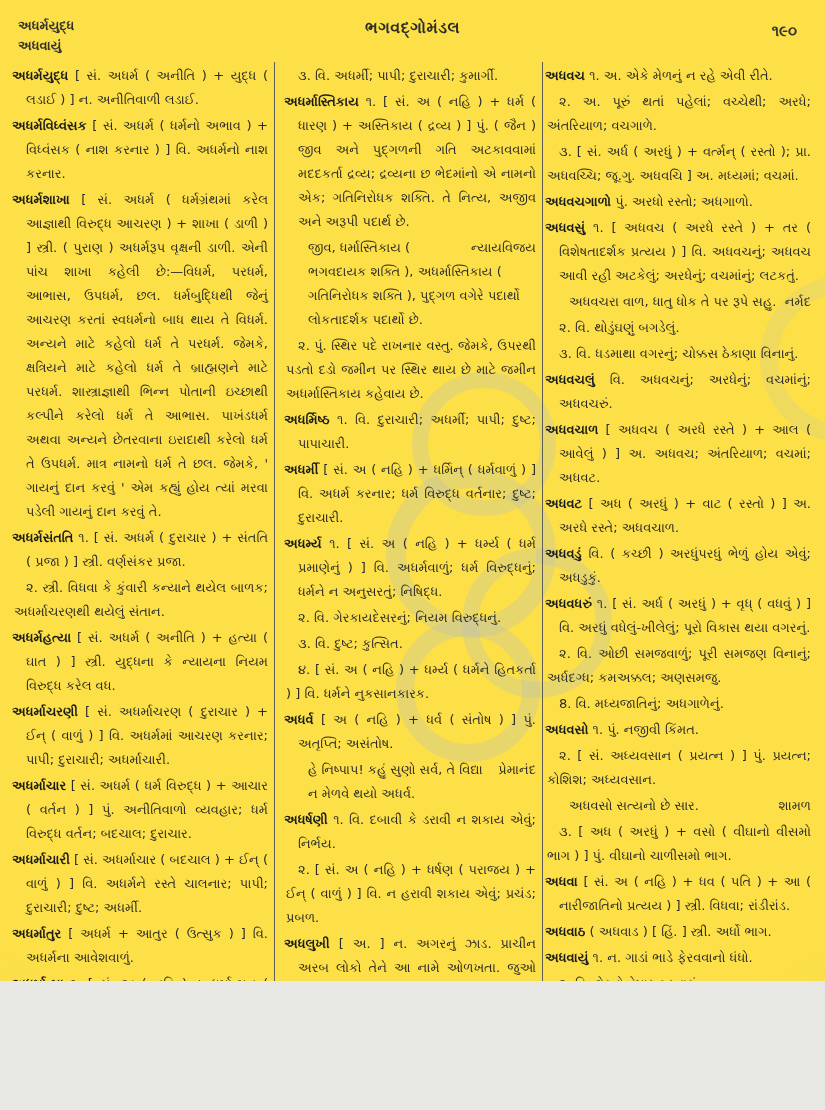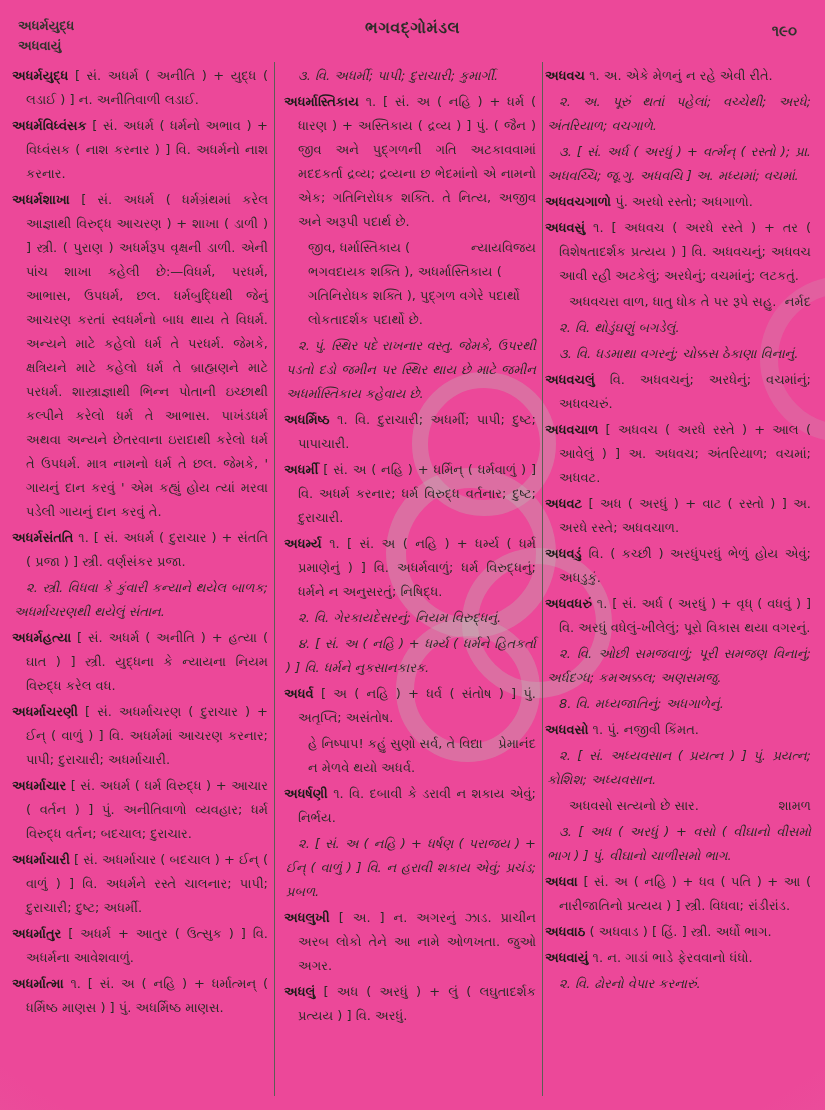--- a/index.html
+++ b/index.html
@@ -3,22 +3,22 @@
 <meta charset="utf-8">
 <style>
   html,body{margin:0;padding:0;}
   body{
     width:825px;height:1110px;
     background:#e8e8e4;
     font-family:"DejaVu Sans","Liberation Sans",sans-serif;
     -webkit-font-smoothing:antialiased;
   }
   .page{
-    position:relative;width:825px;height:1110px;
-    background:#ec4899;
+    position:relative;width:825px;height:981px;
+    background:#fde047;
     color:#2b2b27;
     overflow:hidden;
   }
   
   .page::after{
     content:"";position:absolute;inset:0;pointer-events:none;
     background:
       radial-gradient(120% 90% at 50% 45%, rgba(255,255,255,0) 70%, rgba(190,190,184,.25) 100%);
   }
   
@@ -37,21 +37,21 @@
   .columns{
     position:absolute;left:10px;top:62px;width:807px;height:1034px;
     display:flex;z-index:1;
   }
   .col{height:100%;overflow:hidden;box-sizing:border-box;padding:2px 6px 0 2px;}
   .col1{width:264px;}
   .col2{width:268px;border-left:1.5px solid #5d5d55;padding-left:9px;}
   .col3{flex:1;border-left:1.5px solid #5d5d55;}
   .col p{margin:0 0 2px 0;font-size:13px;line-height:24px;text-align:justify;color:#2b2b27;}
   .col p.entry{padding-left:14px;text-indent:-14px;}
-  .col p.sense{padding-left:2px;text-indent:12px;font-style:italic;}
+  .col p.sense{padding-left:2px;text-indent:12px;}
   .col p.quote{padding-left:24px;text-indent:0;text-align:left;}
   .col p .hw{font-weight:bold;color:#1c1c18;}
   .col p .by{float:right;padding-left:8px;}
 </style>
 </head>
 <body>
 
 <div class="page">
 
   <div class="wm r1"></div>
@@ -83,20 +83,21 @@
       </div>
     <div class="col col2">
         <p class="sense">૩. વિ. અધર્મી; પાપી; દુરાચારી; કુમાર્ગી.</p>
         <p class="entry"><b class="hw">અધર્માસ્તિકાય</b> ૧. [ સં. અ ( નહિ ) + ધર્મ ( ધારણ ) + અસ્તિકાય ( દ્રવ્ય ) ] પું. ( જૈન ) જીવ અને પુદ્ગળની ગતિ અટકાવવામાં મદદકર્તા દ્રવ્ય; દ્રવ્યના છ ભેદમાંનો એ નામનો એક; ગતિનિરોધક શક્તિ. તે નિત્ય, અજીવ અને અરૂપી પદાર્થ છે.</p>
         <p class="quote"><span class="by">ન્યાયવિજય</span><span>જીવ, ધર્માસ્તિકાય ( ભગવદાયક શક્તિ ), અધર્માસ્તિકાય ( ગતિનિરોધક શક્તિ ), પુદ્ગળ વગેરે પદાર્થો લોકતાદર્શક પદાર્થો છે.</span></p>
         <p class="sense">૨. પું. સ્થિર પદે રાખનાર વસ્તુ. જેમકે, ઉપરથી પડતો દડો જમીન પર સ્થિર થાય છે માટે જમીન અધર્માસ્તિકાય કહેવાય છે.</p>
         <p class="entry"><b class="hw">અધર્મિષ્ઠ</b> ૧. વિ. દુરાચારી; અધર્મી; પાપી; દુષ્ટ; પાપાચારી.</p>
         <p class="entry"><b class="hw">અધર્મી</b> [ સં. અ ( નહિ ) + ધર્મિન્ ( ધર્મવાળું ) ] વિ. અધર્મ કરનાર; ધર્મ વિરુદ્ધ વર્તનાર; દુષ્ટ; દુરાચારી.</p>
         <p class="entry"><b class="hw">અધર્મ્ય</b> ૧. [ સં. અ ( નહિ ) + ધર્મ્ય ( ધર્મ પ્રમાણેનું ) ] વિ. અધર્મવાળું; ધર્મ વિરુદ્ધનું; ધર્મને ન અનુસરતું; નિષિદ્ધ.</p>
         <p class="sense">૨. વિ. ગેરકાયદેસરનું; નિયમ વિરુદ્ધનું.</p>
+        <p class="sense">૩. વિ. દુષ્ટ; કુત્સિત.</p>
         <p class="sense">૪. [ સં. અ ( નહિ ) + ધર્મ્ય ( ધર્મને હિતકર્તા ) ] વિ. ધર્મને નુકસાનકારક.</p>
         <p class="entry"><b class="hw">અધર્વ</b> [ અ ( નહિ ) + ધર્વ ( સંતોષ ) ] પું. અતૃપ્તિ; અસંતોષ.</p>
         <p class="quote"><span class="by">પ્રેમાનંદ</span><span>હે નિષ્પાપ! કહું સુણો સર્વ, તે વિદ્યા ન મેળવે થયો અધર્વ.</span></p>
         <p class="entry"><b class="hw">અધર્ષણી</b> ૧. વિ. દબાવી કે ડરાવી ન શકાય એવું; નિર્ભય.</p>
         <p class="sense">૨. [ સં. અ ( નહિ ) + ધર્ષણ ( પરાજય ) + ઈન્ ( વાળું ) ] વિ. ન હરાવી શકાય એવું; પ્રચંડ; પ્રબળ.</p>
         <p class="entry"><b class="hw">અધલુખી</b> [ અ. ] ન. અગરનું ઝાડ. પ્રાચીન અરબ લોકો તેને આ નામે ઓળખતા. જુઓ અગર.</p>
         <p class="entry"><b class="hw">અધલું</b> [ અધ ( અરધું ) + લું ( લઘુતાદર્શક પ્રત્યય ) ] વિ. અરધું.</p>
       </div>
     <div class="col col3">
         <p class="entry"><b class="hw">અધવચ</b> ૧. અ. એકે મેળનું ન રહે એવી રીતે.</p>

